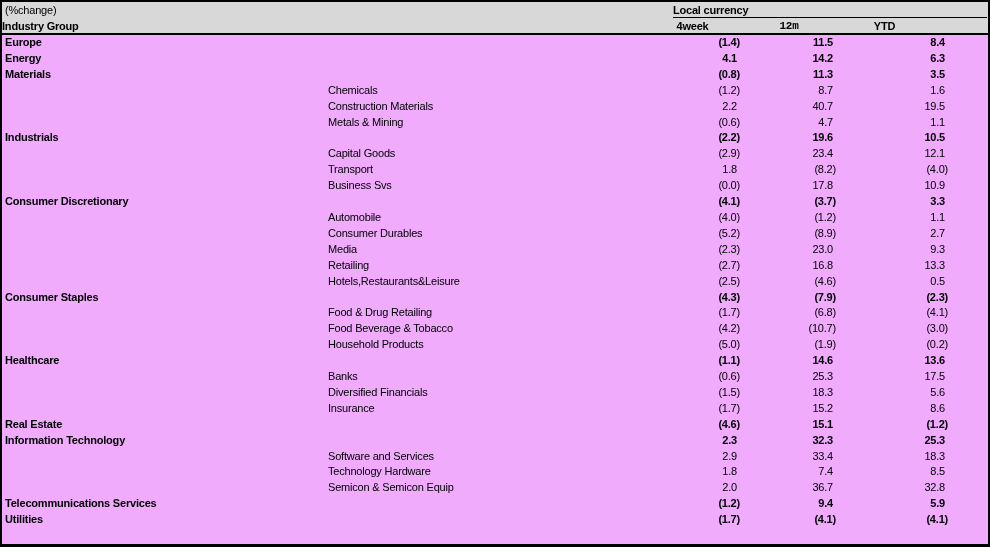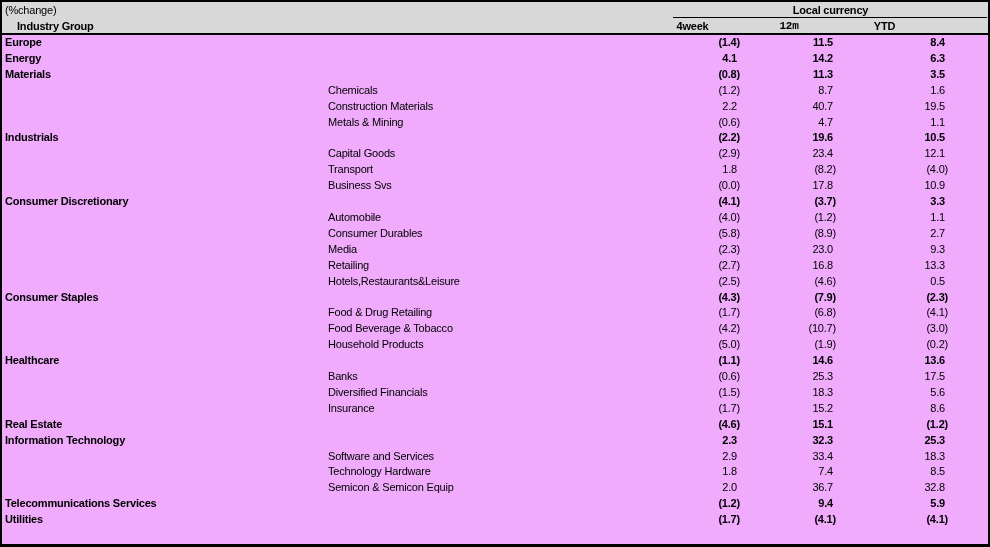--- a/index.html
+++ b/index.html
@@ -41,25 +41,25 @@
   tr.h1 th { height: 16px; }
   tr.h2 th { height: 15px; border-bottom: 2px solid #000; }
 
   th.change {
     text-align: left;
     padding-left: 3px;
     font-weight: normal;
   }
   th.ig {
     text-align: left;
-    padding-left: 15px;
+    padding-left: 0;
   }
   th.lc {
     position: relative;
-    text-align: center;
+    text-align: left;
     padding-left: 25px;
   }
   th.lc::after {
     content: "";
     position: absolute;
     left: 25px;
     right: 1px;
     bottom: 0;
     border-bottom: 1.5px solid #000;
   }
@@ -177,21 +177,21 @@
           <td class="val"><span>3.3</span></td>
         </tr>
         <tr class="sub">
           <td class="label sub">Automobile</td>
           <td class="val"><span class="neg">(4.0)</span></td>
           <td class="val"><span class="neg">(1.2)</span></td>
           <td class="val"><span>1.1</span></td>
         </tr>
         <tr class="sub">
           <td class="label sub">Consumer Durables</td>
-          <td class="val"><span class="neg">(5.8)</span></td>
+          <td class="val"><span class="neg">(5.2)</span></td>
           <td class="val"><span class="neg">(8.9)</span></td>
           <td class="val"><span>2.7</span></td>
         </tr>
         <tr class="sub">
           <td class="label sub">Media</td>
           <td class="val"><span class="neg">(2.3)</span></td>
           <td class="val"><span>23.0</span></td>
           <td class="val"><span>9.3</span></td>
         </tr>
         <tr class="sub">

